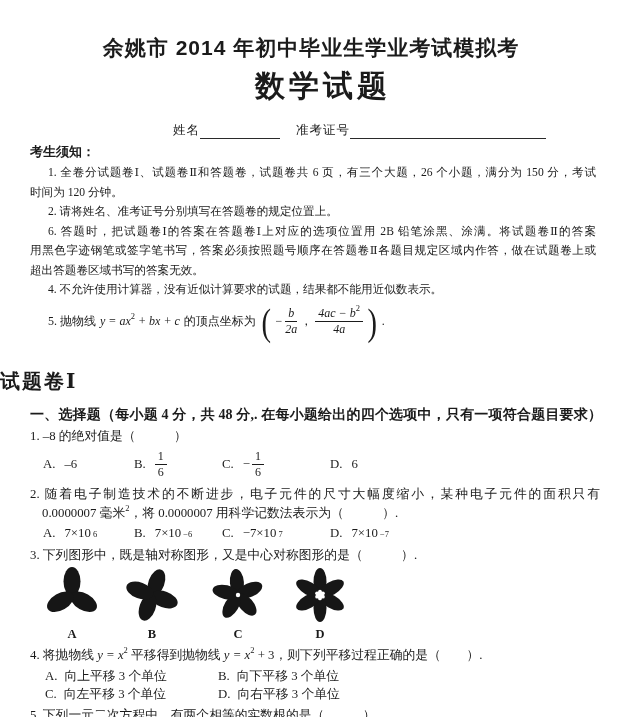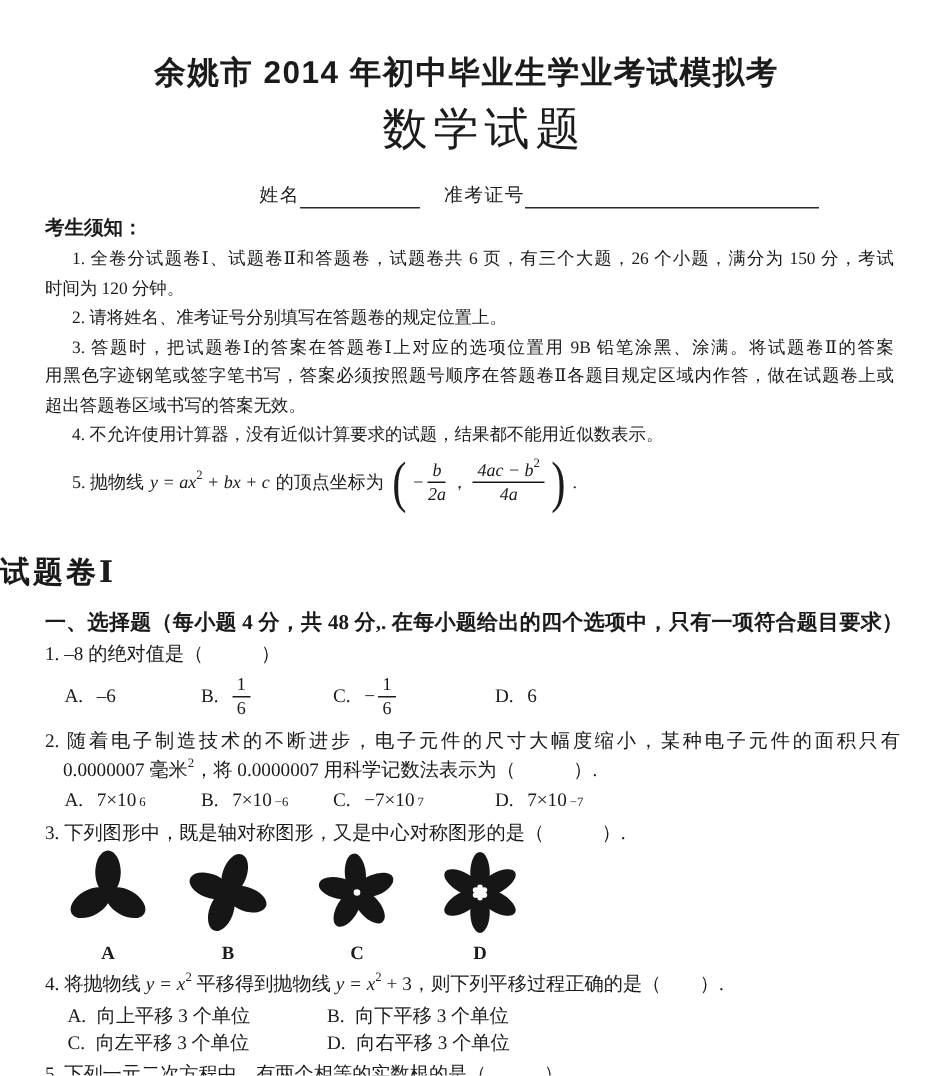--- a/index.html
+++ b/index.html
@@ -7,21 +7,21 @@
     width:622px;height:717px;overflow:hidden;background:#ffffff;color:#1b1b1b;
     font-family:"Liberation Serif","DejaVu Serif",serif;
     -webkit-font-smoothing:antialiased;
   }
   .page{position:relative;width:622px;height:717px;}
   .nowrap{white-space:nowrap;}
   .fill{text-align:justify;text-align-last:justify;}
 
   .title1{margin-top:34px;text-align:center;font-size:21px;font-weight:700;letter-spacing:1px;
           font-family:"Liberation Sans","DejaVu Sans",sans-serif;}
-  .title2{margin-top:4px;text-align:center;font-size:30px;font-weight:400;letter-spacing:4px;
+  .title2{margin-top:4px;text-align:center;font-size:30px;font-weight:700;letter-spacing:4px;
           font-family:"Liberation Sans","DejaVu Sans",sans-serif;padding-left:24px;}
 
   .idline{margin:14px 0 0 173px;font-size:12.5px;display:flex;align-items:flex-end;height:18px;}
   .idline .lbl{letter-spacing:1px;text-align:center;}
   .uline{display:inline-block;border-bottom:1px solid #2a2a2a;height:15px;}
   .u-name{width:80px;margin-right:16px;}
   .u-id{width:196px;}
 
   .notice{margin:4px 26px 0 30px;font-size:11.6px;}
   .notice-h{font-weight:700;font-size:13px;margin-bottom:2px;
@@ -79,21 +79,21 @@
   </div>
 
   <div class="notice">
     <div class="notice-h">考生须知：</div>
 
     <div class="nline indent fill">1. 全卷分试题卷Ⅰ、试题卷Ⅱ和答题卷，试题卷共 6 页，有三个大题，26 个小题，满分为 150 分，考试</div>
     <div class="nline">时间为 120 分钟。</div>
 
     <div class="nline indent">2. 请将姓名、准考证号分别填写在答题卷的规定位置上。</div>
 
-    <div class="nline indent fill">3. 答题时，把试题卷Ⅰ的答案在答题卷Ⅰ上对应的选项位置用 9B 铅笔涂黑、涂满。将试题卷Ⅱ的答案</div>
+    <div class="nline indent fill">6. 答题时，把试题卷Ⅰ的答案在答题卷Ⅰ上对应的选项位置用 2B 铅笔涂黑、涂满。将试题卷Ⅱ的答案</div>
     <div class="nline fill">用黑色字迹钢笔或签字笔书写，答案必须按照题号顺序在答题卷Ⅱ各题目规定区域内作答，做在试题卷上或</div>
     <div class="nline">超出答题卷区域书写的答案无效。</div>
 
     <div class="nline indent">4. 不允许使用计算器，没有近似计算要求的试题，结果都不能用近似数表示。</div>
 
     <div class="item5 nowrap">
       <span>5. 抛物线</span>
       <span><span class="mi">y = ax</span><span class="sup">2</span><span class="mi"> + bx + c</span></span>
       <span>的顶点坐标为</span>
       <span class="vgroup">

